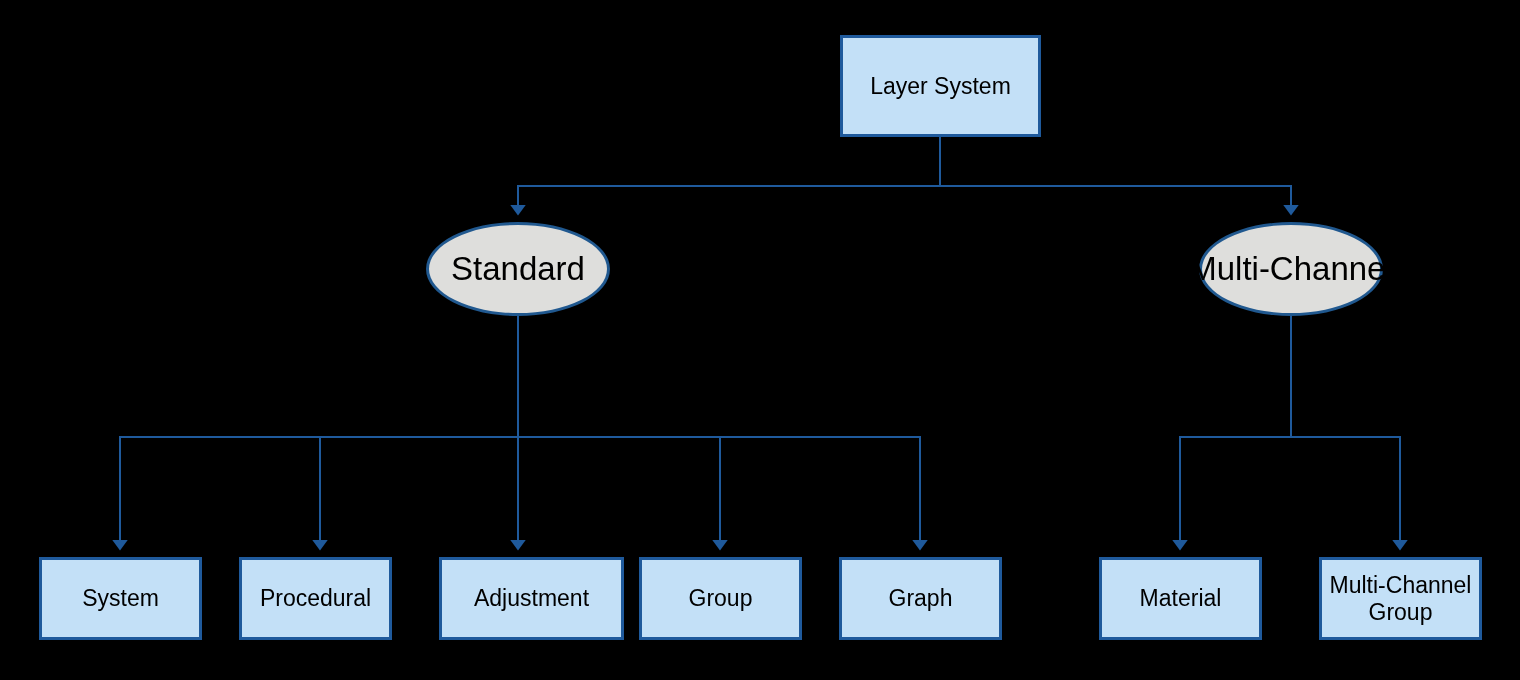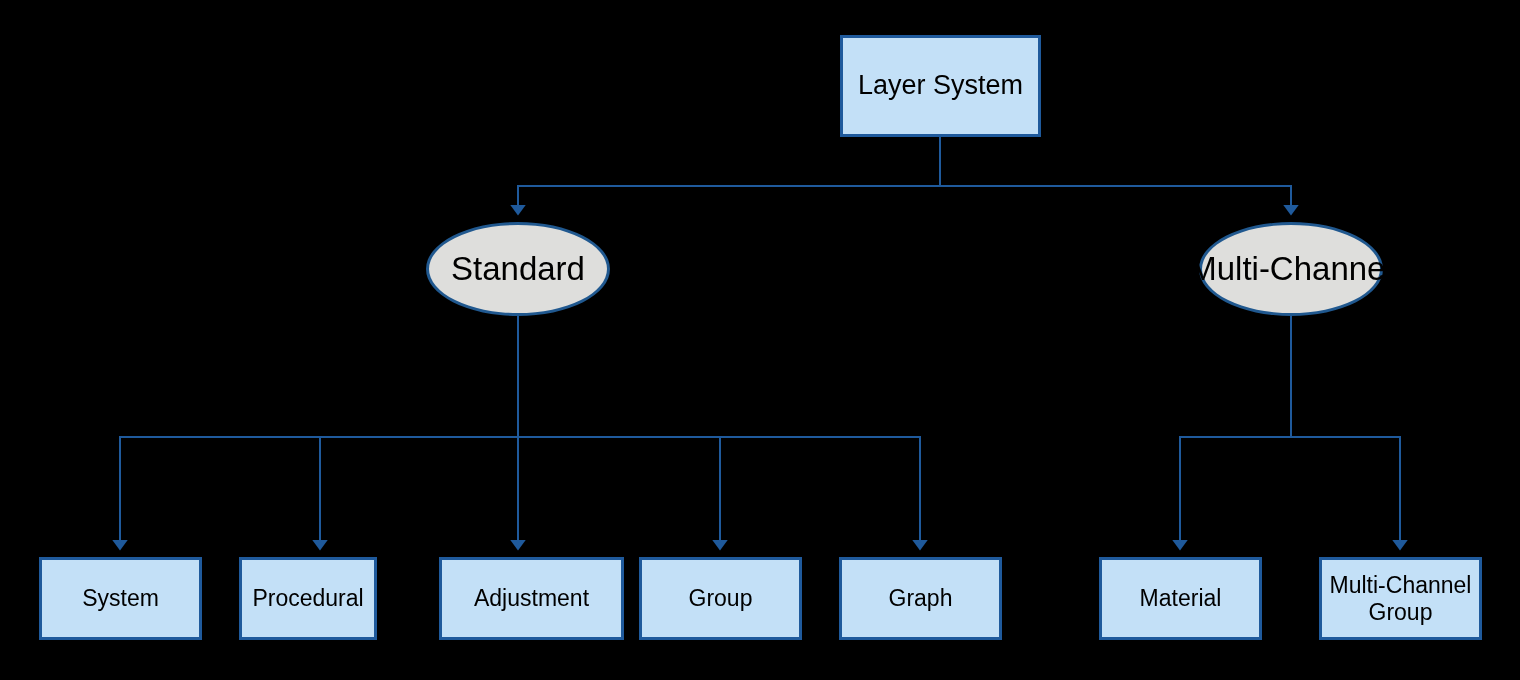--- a/index.html
+++ b/index.html
@@ -36,21 +36,21 @@
     text-align: center;
     color: #000000;
     line-height: 1.15;
   }
   .node-rect {
     background: #c3e0f7;
     border: 3px solid #1f5a9c;
     font-size: 23px;
   }
   .node-rect.root {
-    font-size: 27px;
+    font-size: 23px;
   }
   .node-ellipse {
     background: #dededc;
     border: 3px solid #20588f;
     border-radius: 50%;
     font-size: 33px;
   }
   .node-label {
     display: block;
     padding: 0 4px;
@@ -95,21 +95,21 @@
   </div>
 
   <div class="node node-ellipse" style="left:1199px; top:222px; width:184px; height:94px;">
     <span class="node-label">Multi-Channel</span>
   </div>
 
   <div class="node node-rect" style="left:39px; top:557px; width:163px; height:83px;">
     <span class="node-label">System</span>
   </div>
 
-  <div class="node node-rect" style="left:239px; top:557px; width:138px; height:83px;">
+  <div class="node node-rect" style="left:239px; top:557px; width:153px; height:83px;">
     <span class="node-label">Procedural</span>
   </div>
 
   <div class="node node-rect" style="left:439px; top:557px; width:185px; height:83px;">
     <span class="node-label">Adjustment</span>
   </div>
 
   <div class="node node-rect" style="left:639px; top:557px; width:163px; height:83px;">
     <span class="node-label">Group</span>
   </div>

